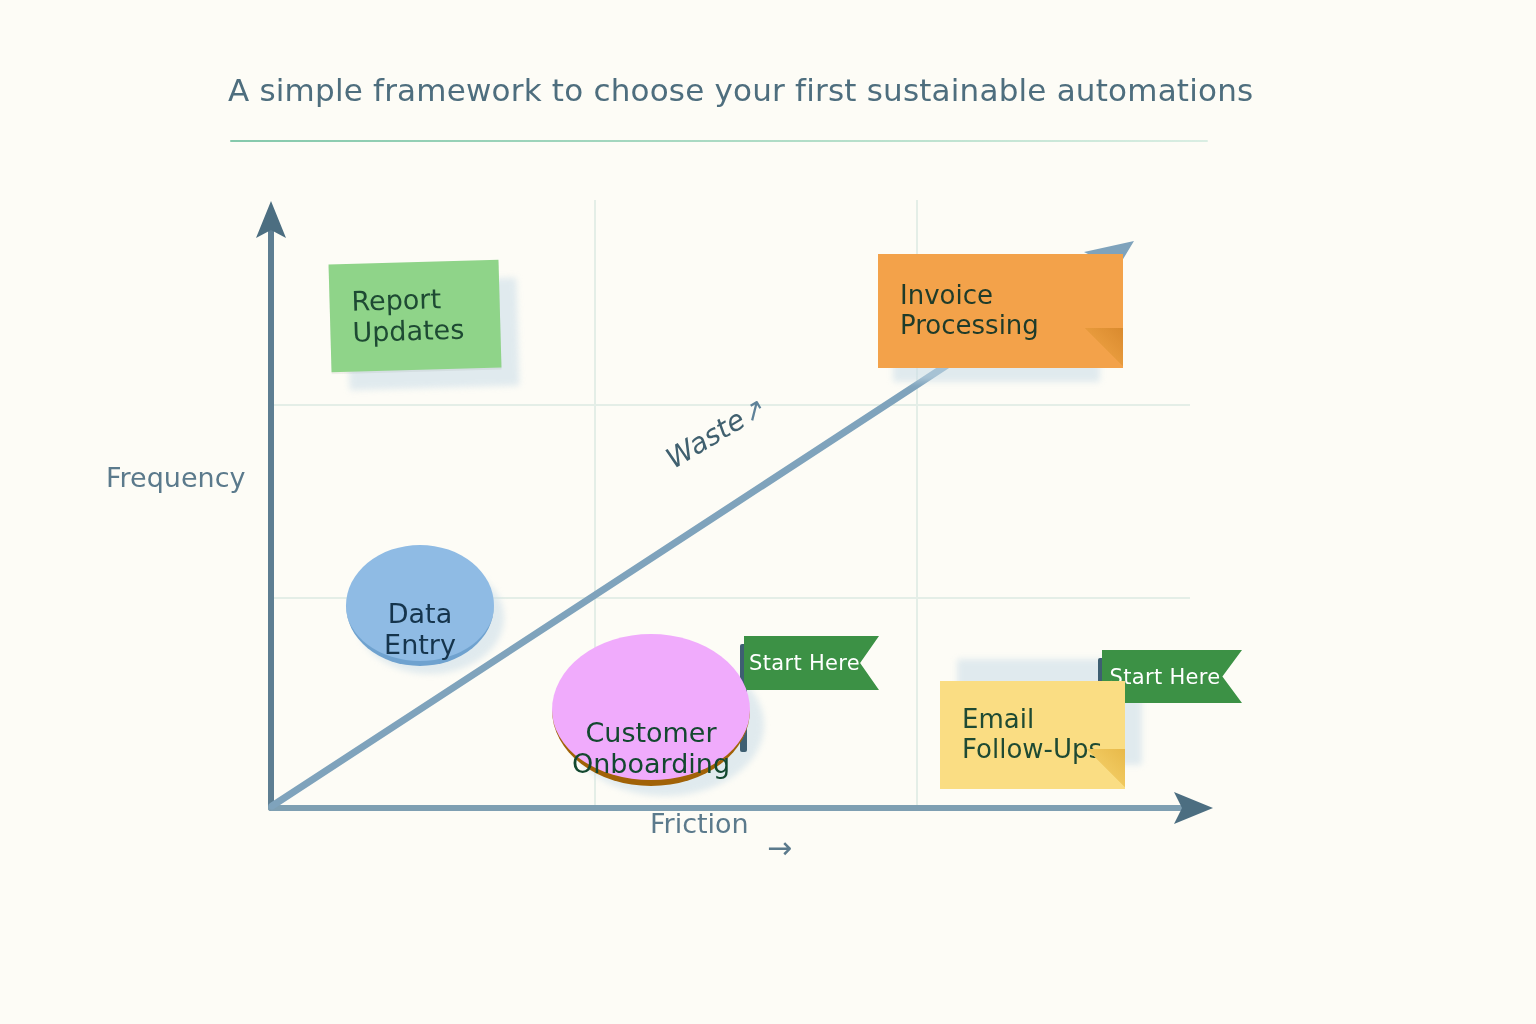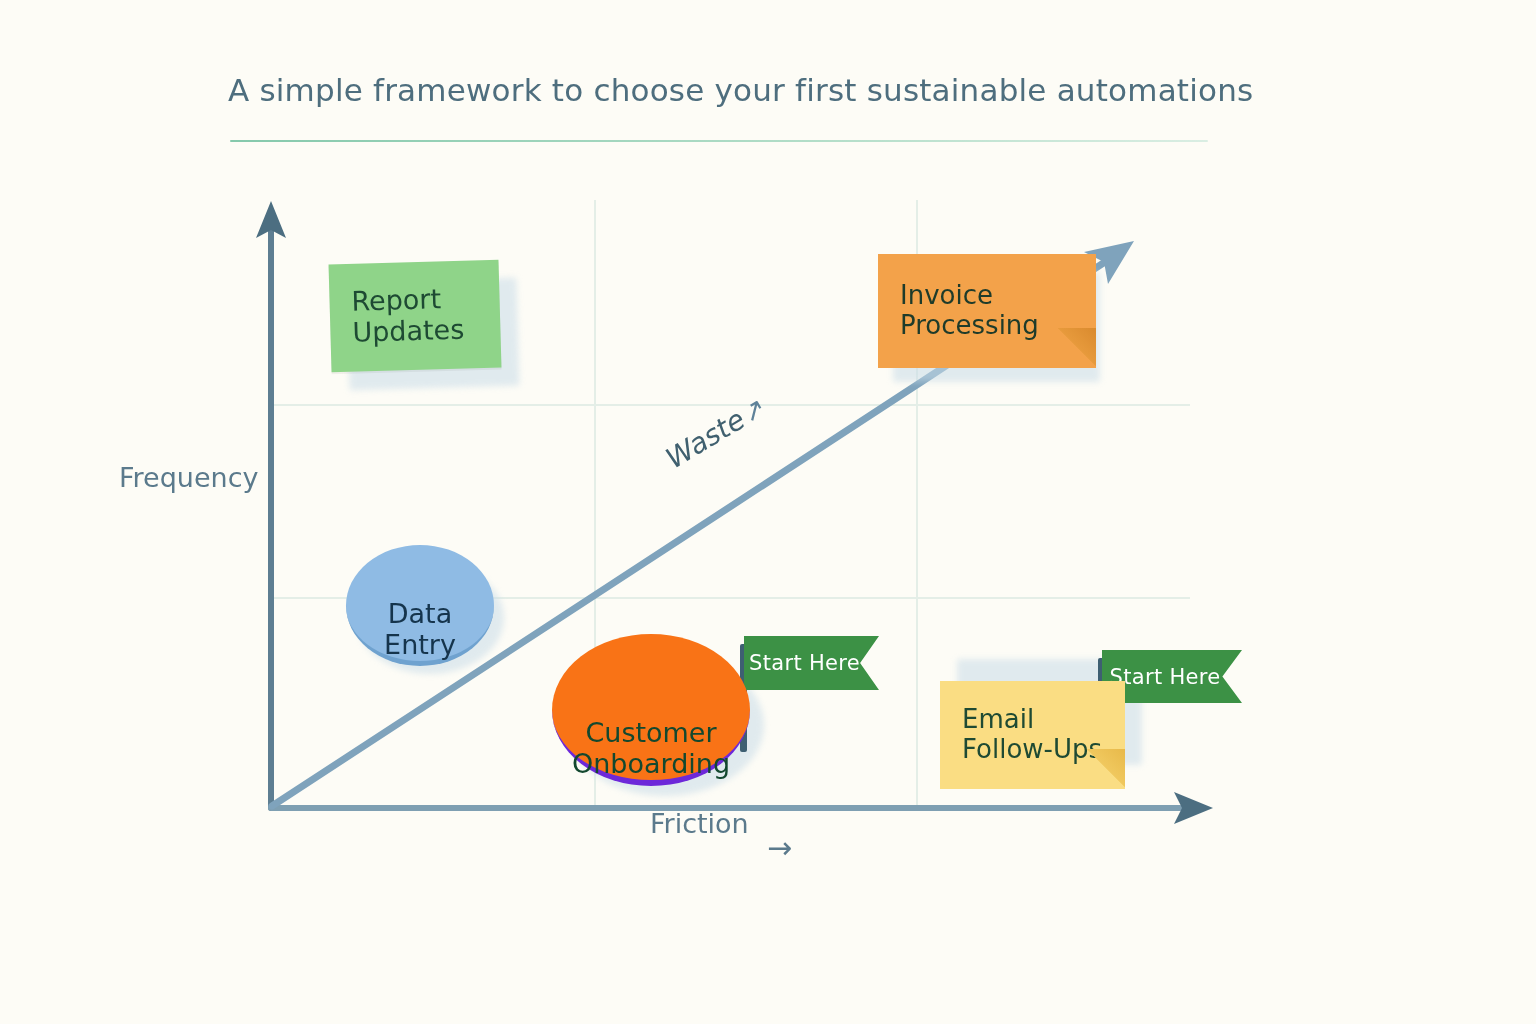--- a/index.html
+++ b/index.html
@@ -25,21 +25,21 @@
     border-radius:2px;opacity:.95;
   }
 
   
   .axis-label{
     position:absolute;
     font-size:27px;color:#5B7A8C;
     font-family:"DejaVu Sans", sans-serif;
     white-space:nowrap;
   }
-  #frequency-label{left:119px;top:462px;}
+  #frequency-label{left:106px;top:462px;}
   #friction-label{left:650px;top:808px;}
   #friction-arrow{
     position:absolute;left:767px;top:833px;
     font-size:30px;color:#5B7A8C;line-height:1;
   }
 
   
   #waste-group{
     position:absolute;left:660px;top:447px;
     transform:rotate(-31deg);transform-origin:left top;
@@ -71,21 +71,21 @@
   
   #report-note{left:330px;top:262px;width:170px;height:108px;
     background:#8FD489;
     box-shadow:0 2px 0 rgba(0,0,0,.05);
     transform:rotate(-1.6deg);}
   #report-note .sticky-text{font-size:27px;color:#1E4A33;}
   #report-shadow{left:348px;top:280px;width:170px;height:108px;
     transform:rotate(-1.6deg);border-radius:2px;}
 
   
-  #invoice-note{left:878px;top:254px;width:218px;height:114px;
+  #invoice-note{left:878px;top:254px;width:245px;height:114px;
     background:#F2A councils;}
   #invoice-note{background:#F3A council;}
   #invoice-note{background:#F3A24A;}
   #invoice-note .sticky-text{font-size:26px;color:#1E3B2A;}
   #invoice-shadow{left:893px;top:272px;width:207px;height:110px;border-radius:2px;}
   .curl{
     position:absolute;right:0;bottom:0;width:44px;height:40px;
     background:linear-gradient(225deg,#D98A2E 0%,#E79A3C 45%,rgba(0,0,0,0) 46%);
     border-bottom-right-radius:3px;
   }
@@ -106,21 +106,21 @@
     position:absolute;border-radius:50%;
     display:flex;align-items:flex-end;justify-content:center;
     text-align:center;
   }
   #data-ellipse{left:346px;top:545px;width:148px;height:116px;
     background:#8FBBE4;border-bottom:5px solid #6FA2CF;}
   #data-ellipse .ellipse-text{font-size:27px;color:#15344C;}
   #data-shadow{left:356px;top:562px;width:148px;height:112px;border-radius:50%;}
 
   #onboarding-ellipse{left:552px;top:634px;width:198px;height:146px;
-    background:#f97316;border-bottom:6px solid #6d28d9;}
+    background:#f0abfc;border-bottom:6px solid #a16207;}
   #onboarding-ellipse .ellipse-text{font-size:27px;color:#13482F;}
   #onboarding-shadow{left:566px;top:654px;width:198px;height:142px;border-radius:50%;}
 
   
   .flag-wrap{position:absolute;}
   .flag-pole{
     position:absolute;width:7px;background:#3E5F72;border-radius:2px;
   }
   .flag-banner{
     position:absolute;

